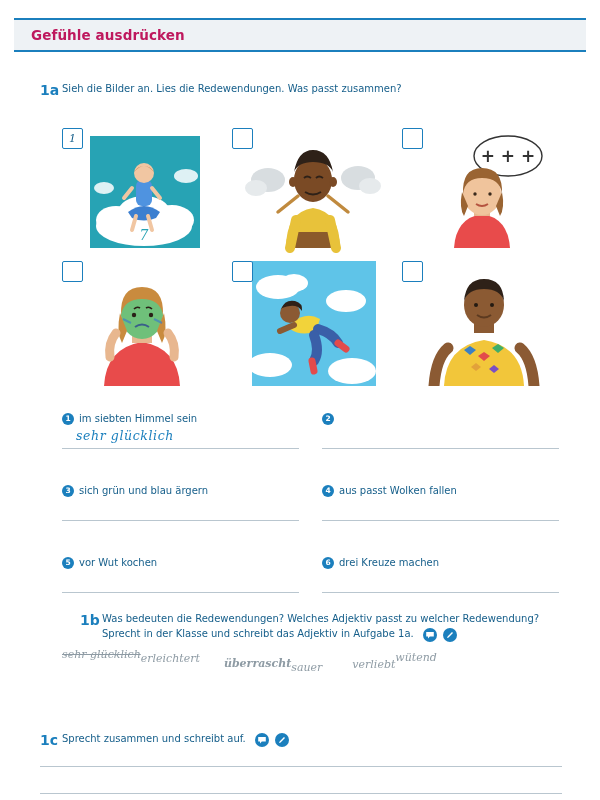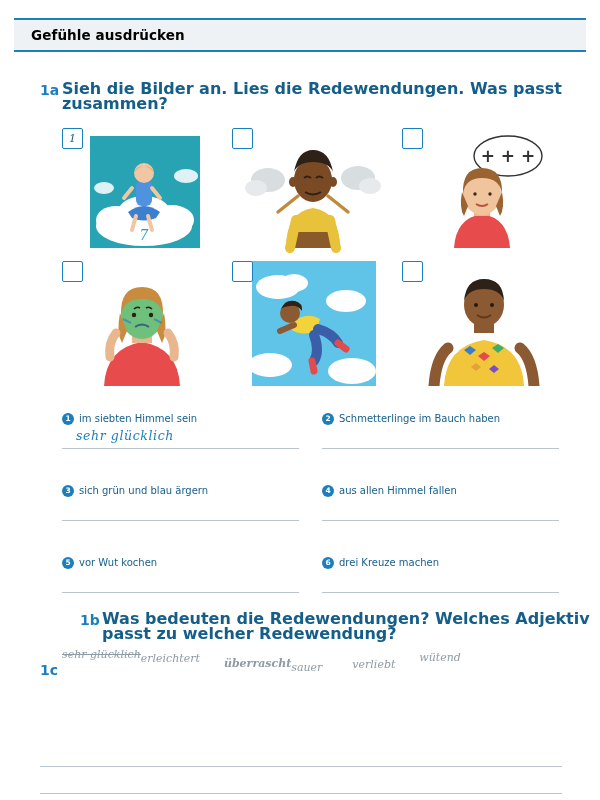--- a/index.html
+++ b/index.html
@@ -38,42 +38,42 @@
     height: 30px;
     background: #eef2f5;
     border-top: 2px solid #1b7fbd;
     border-bottom: 2px solid #1b7fbd;
     display: flex;
     align-items: center;
   }
   .chapter-title {
     font-size: 13.5px;
     font-weight: bold;
-    color: #000000;
+    color: #be185d;
     padding-left: 17px;
     letter-spacing: 0.1px;
   }
 
   
   .task {
     position: absolute;
     display: flex;
   }
   .task-num {
     font-size: 14px;
     font-weight: bold;
     color: #1b7fbd;
     width: 22px;
     flex: 0 0 22px;
     line-height: 14px;
     padding-top: 1px;
   }
   .task-text {
-    font-size: 16px;
-    font-weight: bold;
+    font-size: 10px;
+    font-weight: normal;
     color: #155e8a;
     line-height: 14.5px;
   }
   .task-text .line2 { display: block; }
 
   
   .ic {
     display: inline-flex;
     align-items: center;
     justify-content: center;
@@ -396,40 +396,39 @@
         <div class="phrase-head">
           <span class="num-badge">1</span>
           <span>im siebten Himmel sein</span>
         </div>
         <div class="handwritten">sehr glücklich</div>
         <div class="answer-line"></div>
       </div>
       <div class="phrase">
         <div class="phrase-head">
           <span class="num-badge">2</span>
-          <span>Schmetterlinge im Bauch haben</span>
         </div>
         <div class="handwritten"></div>
         <div class="answer-line"></div>
       </div>
     </div>
 
     <div class="phrase-row" style="margin-top:19px;">
       <div class="phrase">
         <div class="phrase-head">
           <span class="num-badge">3</span>
           <span>sich grün und blau ärgern</span>
         </div>
         <div class="handwritten"></div>
         <div class="answer-line"></div>
       </div>
       <div class="phrase">
         <div class="phrase-head">
           <span class="num-badge">4</span>
-          <span>aus allen Himmel fallen</span>
+          <span>aus passt Wolken fallen</span>
         </div>
         <div class="handwritten"></div>
         <div class="answer-line"></div>
       </div>
     </div>
 
     <div class="phrase-row" style="margin-top:19px;">
       <div class="phrase">
         <div class="phrase-head">
           <span class="num-badge">5</span>
@@ -446,35 +445,61 @@
         <div class="handwritten"></div>
         <div class="answer-line"></div>
       </div>
     </div>
   </div>
 
   <div class="task" style="left:40px; top:612px; width:540px;margin-left:40px;">
     <div class="task-num">1b</div>
     <div class="task-text">
       <span>Was bedeuten die Redewendungen? Welches Adjektiv passt zu welcher Redewendung?</span>
+      <span class="line2">
+        <span>Sprecht in der Klasse und schreibt das Adjektiv in Aufgabe 1a.</span>
+        <span class="ic" style="margin-left:6px;">
+          <svg width="10" height="10" viewBox="0 0 10 10">
+              <path d="M1.2 2 h7.6 v4.4 h-4 L3 8.4 V6.4 H1.2 Z" fill="#fff"></path>
+            </svg>
+        </span>
+        <span class="ic">
+          <svg width="10" height="10" viewBox="0 0 10 10">
+              <path d="M2 8 L2.6 6.4 L7 2 L8 3 L3.6 7.4 Z" fill="#fff"></path>
+            </svg>
+        </span>
+      </span>
     </div>
   </div>
 
   <div class="adjbank">
     <span class="adj struck" style="margin-left:0;">sehr glücklich</span>
     <span class="adj" style="position:relative; top:4px;">erleichtert</span>
     <span class="adj" style="margin-left:24px; position:relative; top:9px;font-weight:bold;">überrascht</span>
     <span class="adj" style="position:relative; top:13px;">sauer</span>
     <span class="adj" style="margin-left:30px; position:relative; top:10px;">verliebt</span>
-    <span class="adj" style="margin-left:24px; position:relative; top:3px;">wütend</span>
-  </div>
-
-  <div class="task" style="left:40px; top:662px; width:540px;">
+    <span class="adj" style="position:relative; top:3px;">wütend</span>
+  </div>
+
+  <div class="task" style="left:40px; top:732px; width:540px;">
     <div class="task-num">1c</div>
     <div class="task-text">
+      <span class="line2">
+        <span>Sprecht zusammen und schreibt auf.</span>
+        <span class="ic" style="margin-left:6px;">
+          <svg width="10" height="10" viewBox="0 0 10 10">
+              <path d="M1.2 2 h7.6 v4.4 h-4 L3 8.4 V6.4 H1.2 Z" fill="#fff"></path>
+            </svg>
+        </span>
+        <span class="ic">
+          <svg width="10" height="10" viewBox="0 0 10 10">
+              <path d="M2 8 L2.6 6.4 L7 2 L8 3 L3.6 7.4 Z" fill="#fff"></path>
+            </svg>
+        </span>
+      </span>
     </div>
   </div>
 
   <div class="write-lines" style="top:740px;">
     <div class="wline"></div>
     <div class="wline"></div>
   </div>
 
 </div>
 

